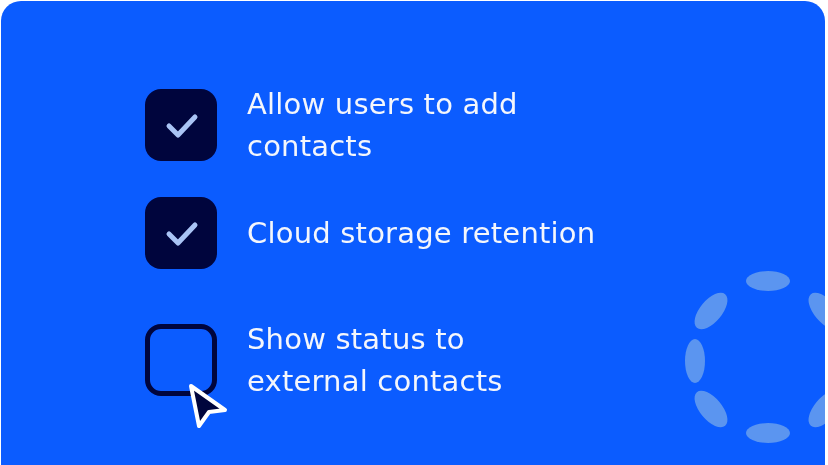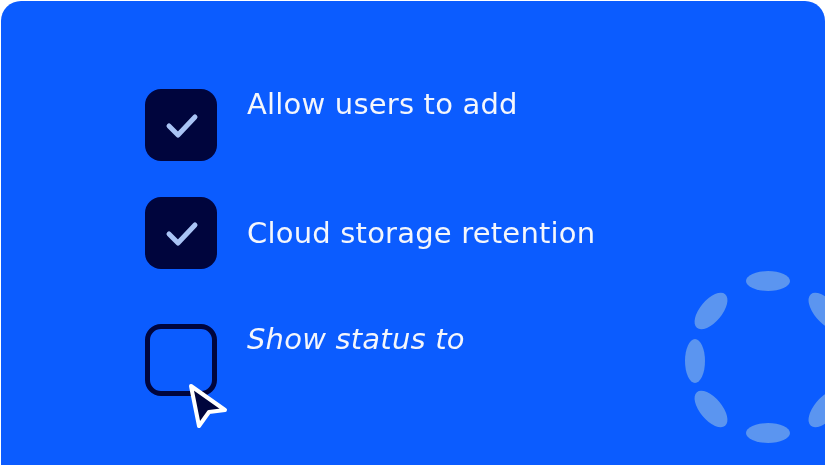--- a/index.html
+++ b/index.html
@@ -20,38 +20,40 @@
 <div class="card">
 
   <div class="option" style="top:88px;">
     <div class="checkbox checked">
       <svg width="72" height="72">
         <polyline points="24,37 33,46 50,28" fill="none" stroke="#A9C4F5" stroke-width="5" stroke-linecap="round" stroke-linejoin="round"></polyline>
       </svg>
     </div>
     <div class="label" style="top:-6px;">
       <div>Allow users to add</div>
+      <div>contacts</div>
     </div>
   </div>
 
   <div class="option" style="top:196px;">
     <div class="checkbox checked">
       <svg width="72" height="72">
         <polyline points="24,37 33,46 50,28" fill="none" stroke="#A9C4F5" stroke-width="5" stroke-linecap="round" stroke-linejoin="round"></polyline>
       </svg>
     </div>
     <div class="label" style="top:15px;">
       <div>Cloud storage retention</div>
     </div>
   </div>
 
   <div class="option" style="top:323px;">
     <div class="checkbox unchecked"></div>
-    <div class="label" style="top:-6px;font-style:italic;">
+    <div class="label" style="top:-6px;">
       <div>Show status to</div>
+      <div>external contacts</div>
     </div>
   </div>
 
   <svg class="cursor" width="44" height="50">
     <path d="M4,4 L38,28 L22,30 L12,44 Z" fill="#00053D" stroke="#ffffff" stroke-width="4" stroke-linejoin="round"></path>
   </svg>
 
   <svg class="ring" width="150" height="180">
     <g fill="#5B95F0">
       <ellipse cx="87" cy="18" rx="22" ry="10"></ellipse>

